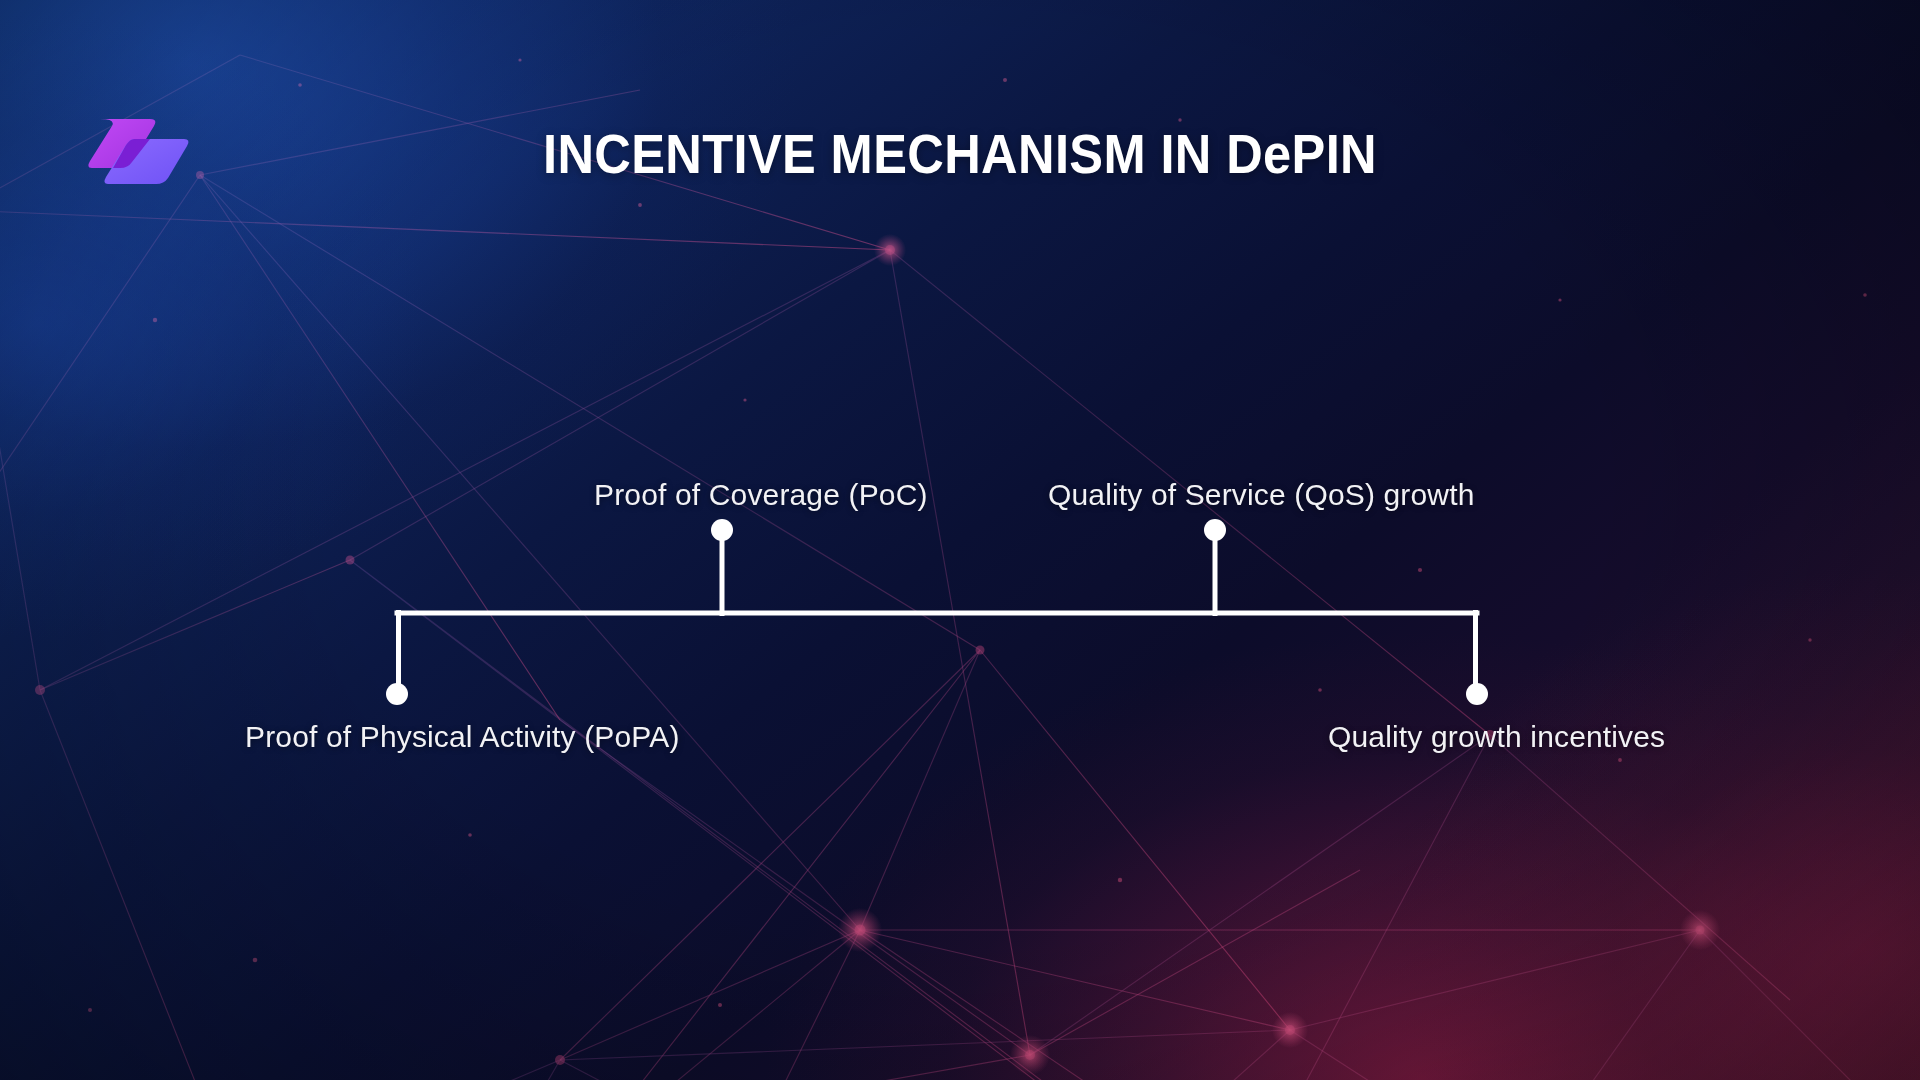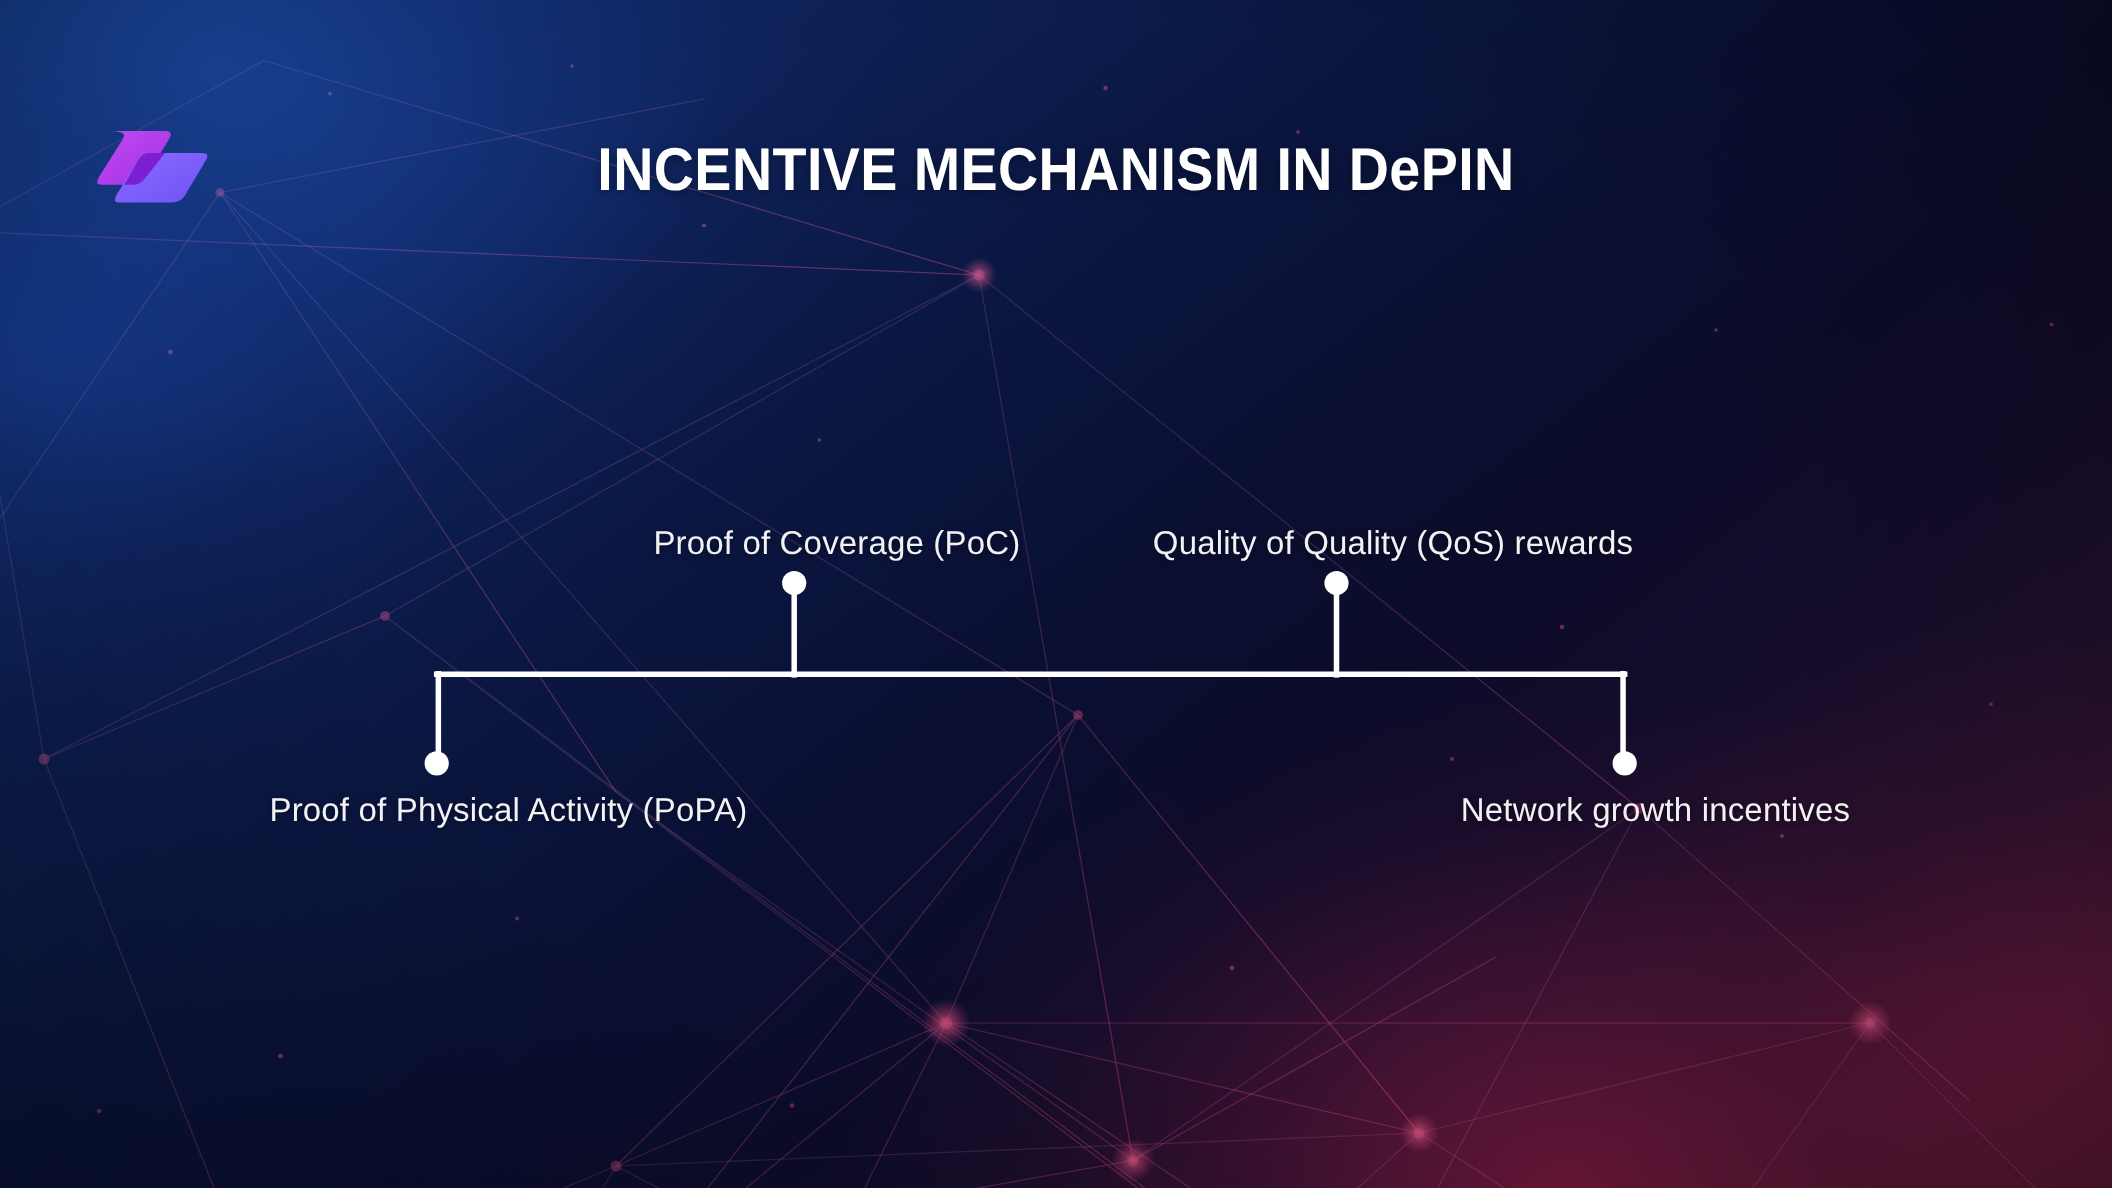--- a/index.html
+++ b/index.html
@@ -253,19 +253,19 @@
     <line x1="1215" y1="616" x2="1215" y2="530" stroke="#ffffff" stroke-width="5" stroke-linecap="butt"></line>
 
     <circle cx="722" cy="530" r="11" fill="#ffffff"></circle>
     <circle cx="1215" cy="530" r="11" fill="#ffffff"></circle>
     <circle cx="397" cy="694" r="11" fill="#ffffff"></circle>
     <circle cx="1477" cy="694" r="11" fill="#ffffff"></circle>
   </svg>
 
   <div class="node-label" id="label-poc">Proof of Coverage (PoC)</div>
 
-  <div class="node-label" id="label-qos">Quality of Quality (QoS) rewards</div>
+  <div class="node-label" id="label-qos">Quality of Service (QoS) growth</div>
 
   <div class="node-label" id="label-popa">Proof of Physical Activity (PoPA)</div>
 
-  <div class="node-label" id="label-ngi">Network growth incentives</div>
+  <div class="node-label" id="label-ngi">Quality growth incentives</div>
 
 </div>
 
 </body></html>

